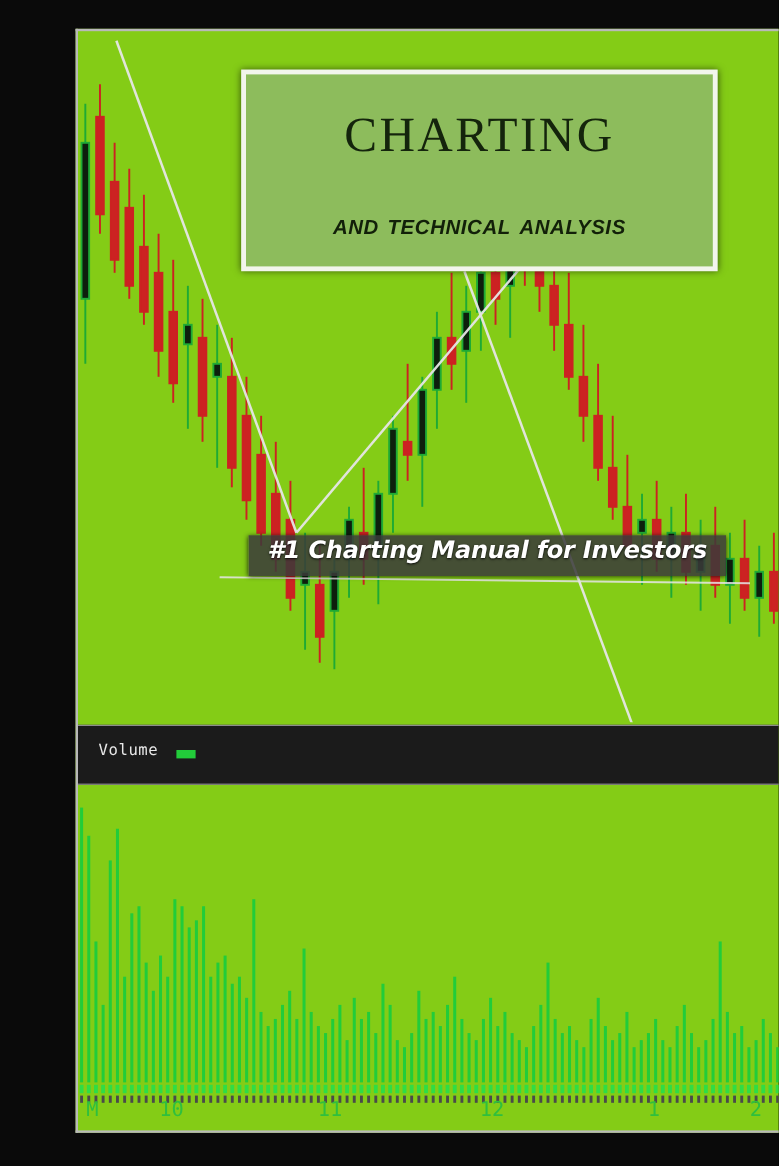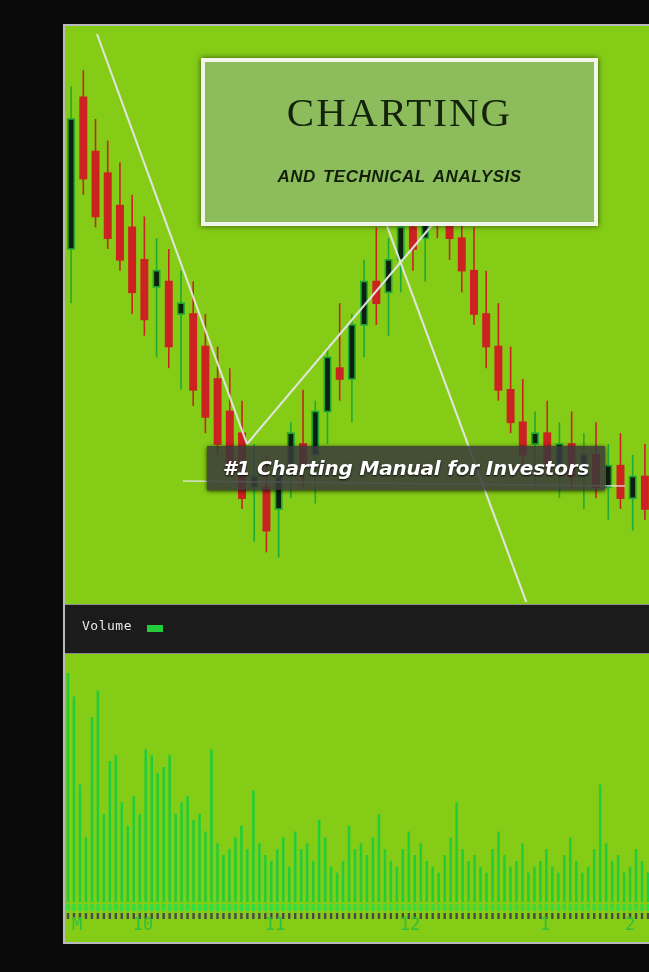--- a/index.html
+++ b/index.html
@@ -95,20 +95,21 @@
     width: 397px;
     height: 168px;
     background: #8dbc5c;
     border: 4px solid #f2f5ec;
     box-sizing: border-box;
     display: flex;
     flex-direction: column;
     align-items: center;
     justify-content: flex-start;
     box-shadow: 0 0 6px rgba(0,0,0,0.6);
+    gap: 14px;
   }
   #title-main {
     margin-top: 16px;
     color: #14240c;
     font-family: "Liberation Serif", serif;
     font-size: 58px;
     font-weight: 400;
     letter-spacing: 2px;
     font-variant: small-caps;
     text-transform: lowercase;
@@ -127,24 +128,24 @@
     text-transform: lowercase;
     white-space: nowrap;
   }
 
   
   #tagline-banner {
     position: absolute;
     left: 207px;
     top: 446px;
     width: 398px;
-    height: 44px;
+    height: 34px;
     background: rgba(58,58,58,0.86);
     display: flex;
-    align-items: center;
+    align-items: flex-start;
     justify-content: center;
     box-shadow: 0 1px 4px rgba(0,0,0,0.8);
   }
   #tagline-text {
     color: #ffffff;
     font-family: "DejaVu Sans", sans-serif;
     font-size: 20px;
     font-weight: 700;
     font-style: italic;
     letter-spacing: -0.2px;

